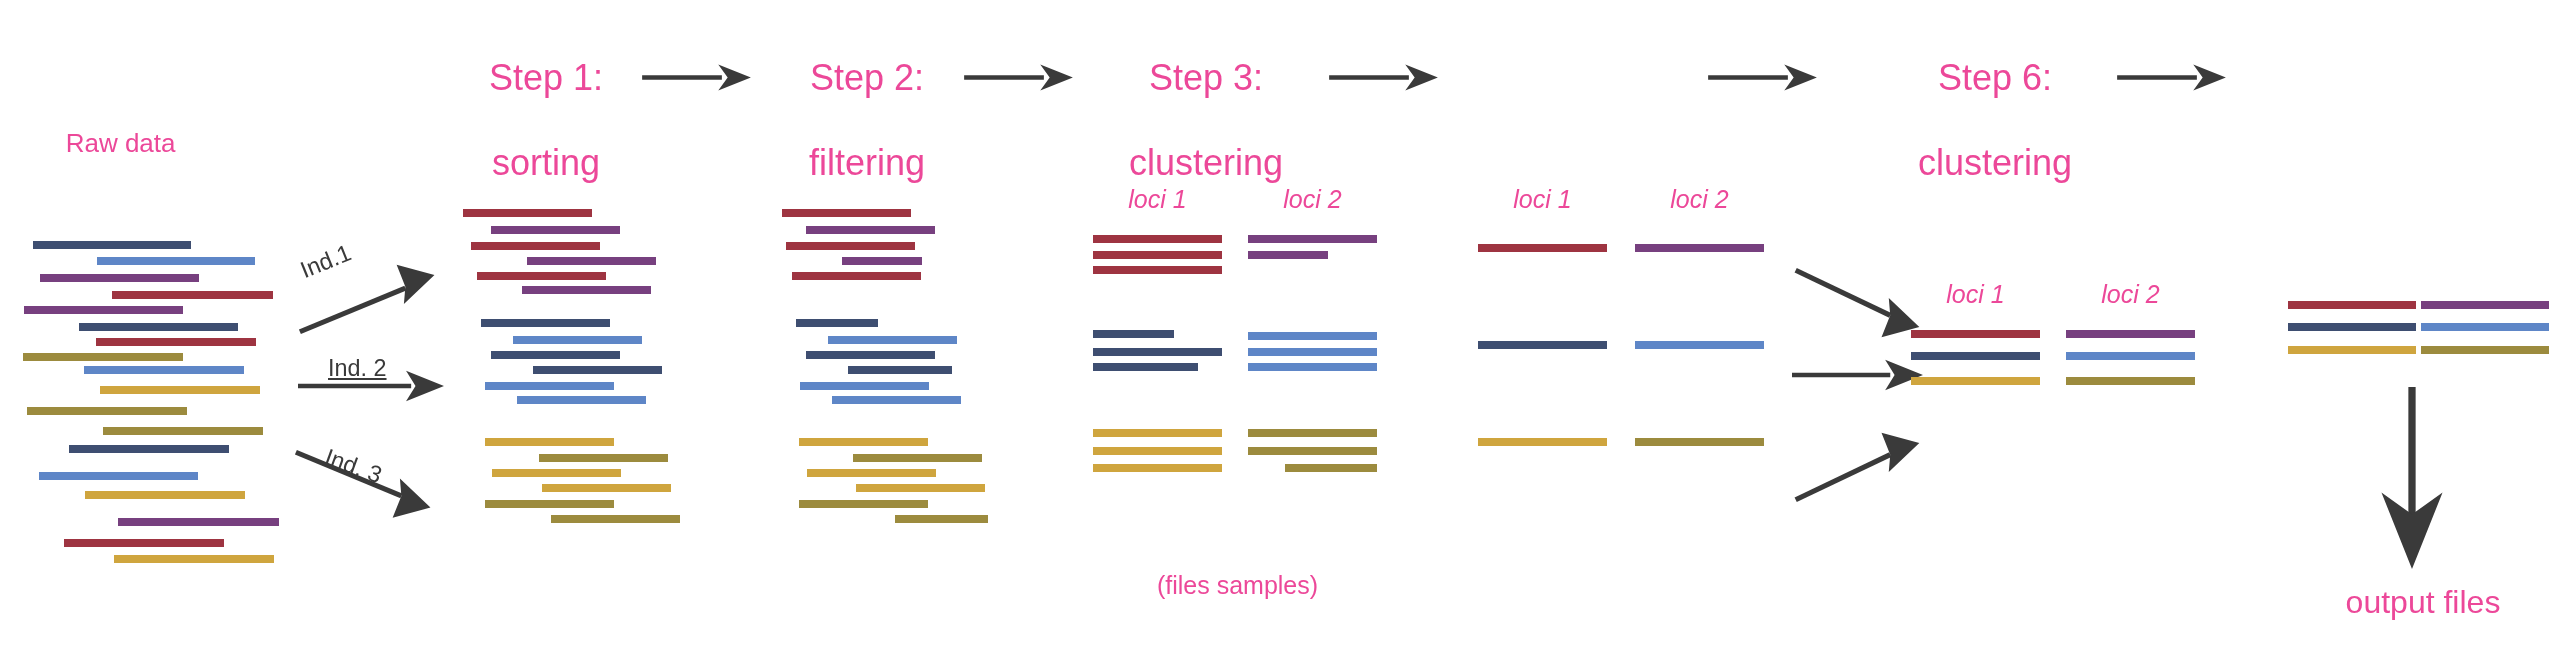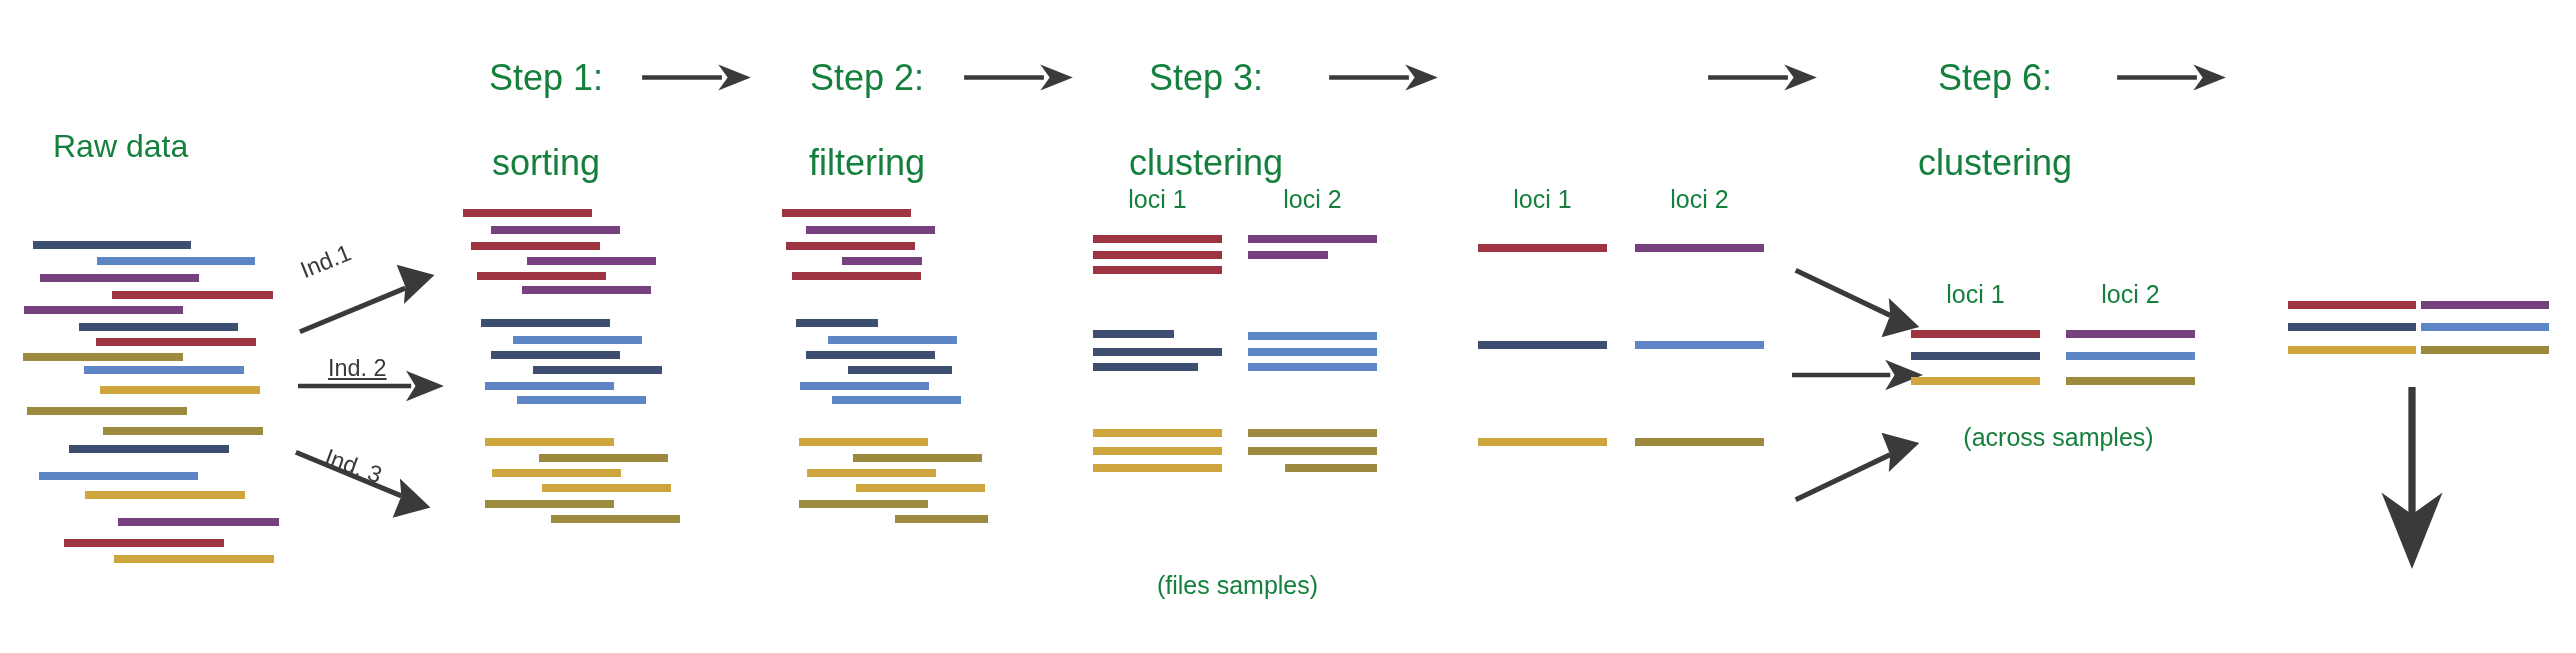--- a/index.html
+++ b/index.html
@@ -1,22 +1,22 @@
 <!DOCTYPE html>
 <html style="font-size:11.7px"><head>
 <meta charset="utf-8">
 <style>
   html,body{margin:0;padding:0;background:#ffffff;}
   body{font-family:"Liberation Sans", sans-serif; color:#2b2b2b;}
   #stage{position:relative;width:2576px;height:653px;background:#ffffff;overflow:hidden;}
 
-  .lbl{position:absolute;color:#15803d;white-space:pre;line-height:1.18;}
+  .lbl{position:absolute;color:#ec4899;white-space:pre;line-height:1.18;}
   .step-title{font-size:36px;text-align:center;}
-  .raw-title{font-size:32px;text-align:center;}
-  .loci-label{font-size:25px;text-align:center;}
+  .raw-title{font-size:26px;text-align:center;}
+  .loci-label{font-size:25px;text-align:center;font-style:italic;}
   .note{font-size:25px;text-align:center;}
   .ind-label{font-size:23.4px;color:#3a3a3a;transform-origin:left bottom;white-space:nowrap;}
   .out-label{font-size:32px;text-align:center;}
 
   .bar{position:absolute;border-radius:0px;}
 
   .arrow-svg{position:absolute;overflow:visible;}
   .arrow-line{stroke:#3a3a3a;fill:none;}
   .arrow-head{fill:#3a3a3a;}
 </style>
@@ -52,22 +52,22 @@
   <div class="lbl loci-label" style="left:1088px;top:185px;width:139px;">loci 1</div>
   <div class="lbl loci-label" style="left:1243px;top:185px;width:139px;">loci 2</div>
 
   <div class="lbl loci-label" style="left:1473px;top:185px;width:139px;">loci 1</div>
   <div class="lbl loci-label" style="left:1630px;top:185px;width:139px;">loci 2</div>
 
   <div class="lbl loci-label" style="left:1906px;top:280px;width:139px;">loci 1</div>
   <div class="lbl loci-label" style="left:2061px;top:280px;width:139px;">loci 2</div>
 
   <div class="lbl note" style="left:1110px;top:571px;width:255px;">(files samples)</div>
-  <div class="lbl note" style="left:1931px;top:423px;width:255px;">(across samples)</div>
-
+
+  <div class="lbl out-label" style="left:2299px;top:584px;width:248px;">output files</div>
 
   <div class="lbl ind-label" style="left:307px;top:257px;transform:rotate(-22deg);">Ind.1</div>
   <div class="lbl ind-label" style="left:328px;top:355px;text-decoration:underline;">Ind. 2</div>
   <div class="lbl ind-label" style="left:321px;top:442px;transform:rotate(20deg);">Ind. 3</div>
 
   <svg class="arrow-svg" style="left:642px;top:63px;" width="109" height="29" viewBox="0 0 150 40">
     <line class="arrow-line" x1="0" y1="20" x2="110" y2="20" stroke-width="6"></line>
     <path class="arrow-head" d="M105 2 L150 20 L105 38 L118 20 Z"></path>
   </svg>
 

